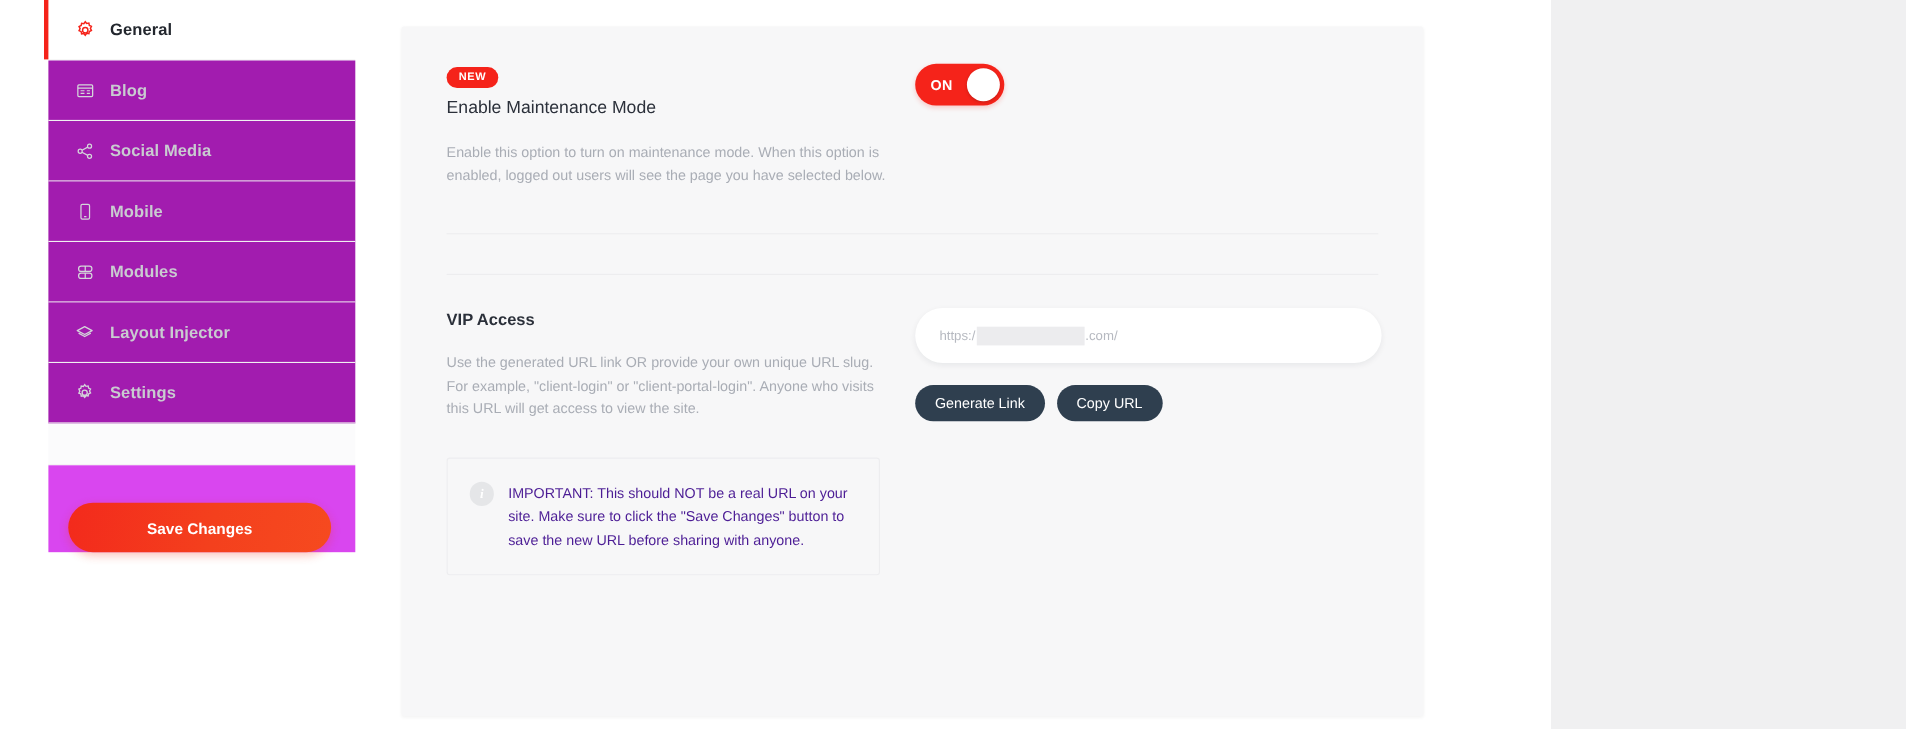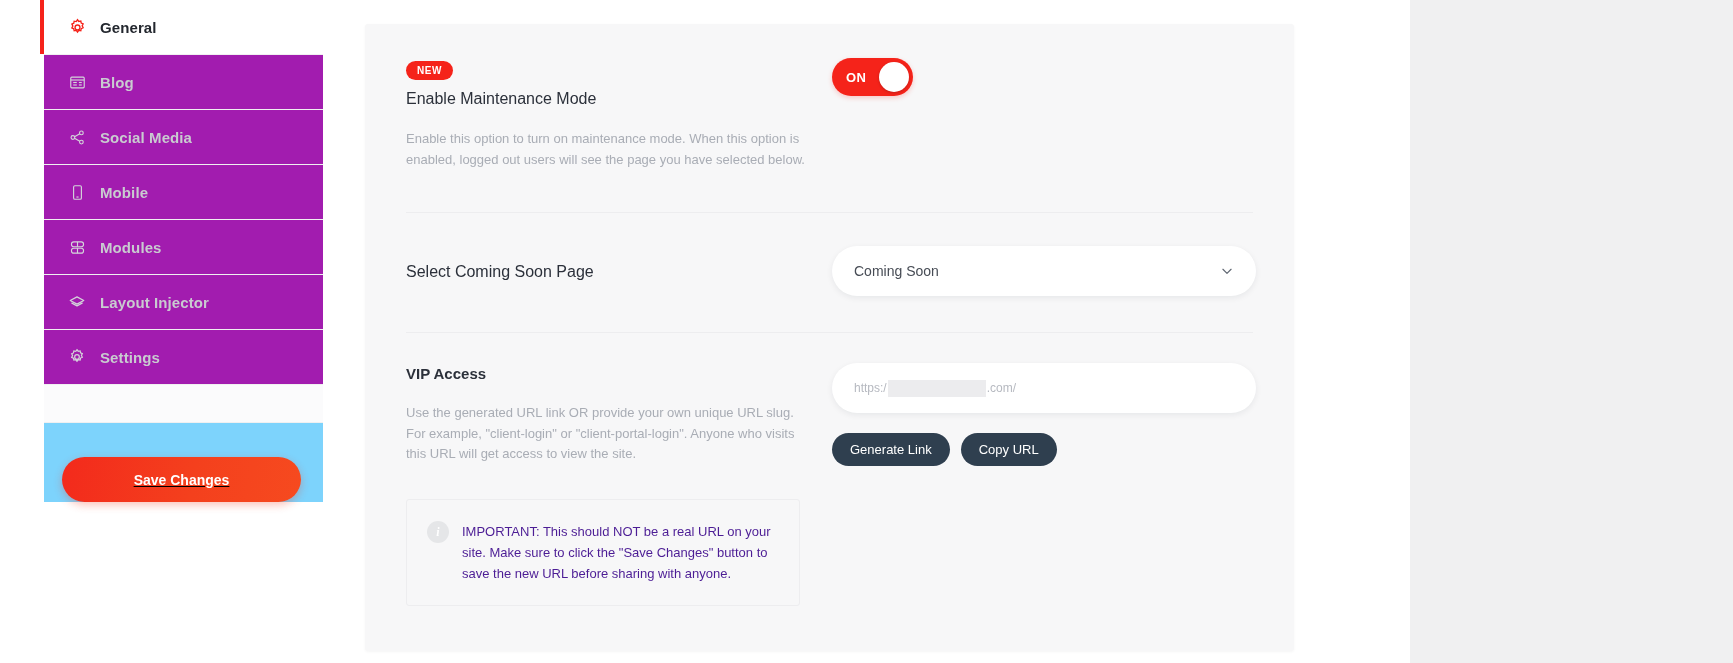--- a/index.html
+++ b/index.html
@@ -46,21 +46,21 @@
     margin-right: 12px;
   }
   .nav-icon svg { display: block; }
   .nav-label {
     font-size: 15px; font-weight: bold; letter-spacing: .1px;
   }
   .nav-item.active .nav-label { color: #23272e; }
   .nav-item.inactive .nav-label { color: #c9cbd0; }
 
   .sidebar-spacer { height: 38px; background: #fbfbfc; border-bottom: 1px solid #f0f0f1; }
-  .save-wrap { padding: 34px 18px 0 18px; background: #7dd3fc; text-decoration: underline; }
+  .save-wrap { padding: 34px 18px 0 18px; background: #d946ef; }
   .save-btn {
     display: flex; align-items: center; justify-content: center;
     width: 239px; height: 45px;
     border-radius: 23px; border: none;
     background: linear-gradient(100deg, #f32a1c 0%, #f4401d 55%, #f64a1f 100%);
     color: #ffffff; font-size: 14px; font-weight: bold;
     box-shadow: 0 3px 9px rgba(243,52,28,.30);
     cursor: pointer;
     font-family: "Liberation Sans", sans-serif;
   }
@@ -304,35 +304,20 @@
       <div class="row-right">
         <div class="toggle">
           <span class="toggle-label">ON</span>
           <span class="toggle-knob"></span>
         </div>
       </div>
     </div>
 
     <div class="divider" style="margin-top:42px;"></div>
 
-    <div class="row" style="padding-top:33px; align-items:center;">
-      <div class="row-left">
-        <div class="field-title" style="margin-top:0;">Select Coming Soon Page</div>
-      </div>
-      <div class="row-right">
-        <div class="select-pill">
-          <span class="select-value">Coming Soon</span>
-          <span class="select-chevron">
-            <svg width="14" height="14" viewBox="0 0 24 24" fill="none" stroke="#606772" stroke-width="2" stroke-linecap="round" stroke-linejoin="round">
-              <polyline points="5 9 12 16 19 9"></polyline>
-            </svg>
-          </span>
-        </div>
-      </div>
-    </div>
 
     <div class="divider" style="margin-top:36px;"></div>
 
     <div class="row" style="padding-top:30px;">
       <div class="row-left">
         <div class="field-title" style="margin-top:0; font-weight:bold; font-size:15px;">VIP Access</div>
         <div class="field-desc">Use the generated URL link OR provide your own unique URL slug. For example, "client-login" or "client-portal-login". Anyone who visits this URL will get access to view the site.</div>
       </div>
       <div class="row-right">
         <div class="url-pill">

